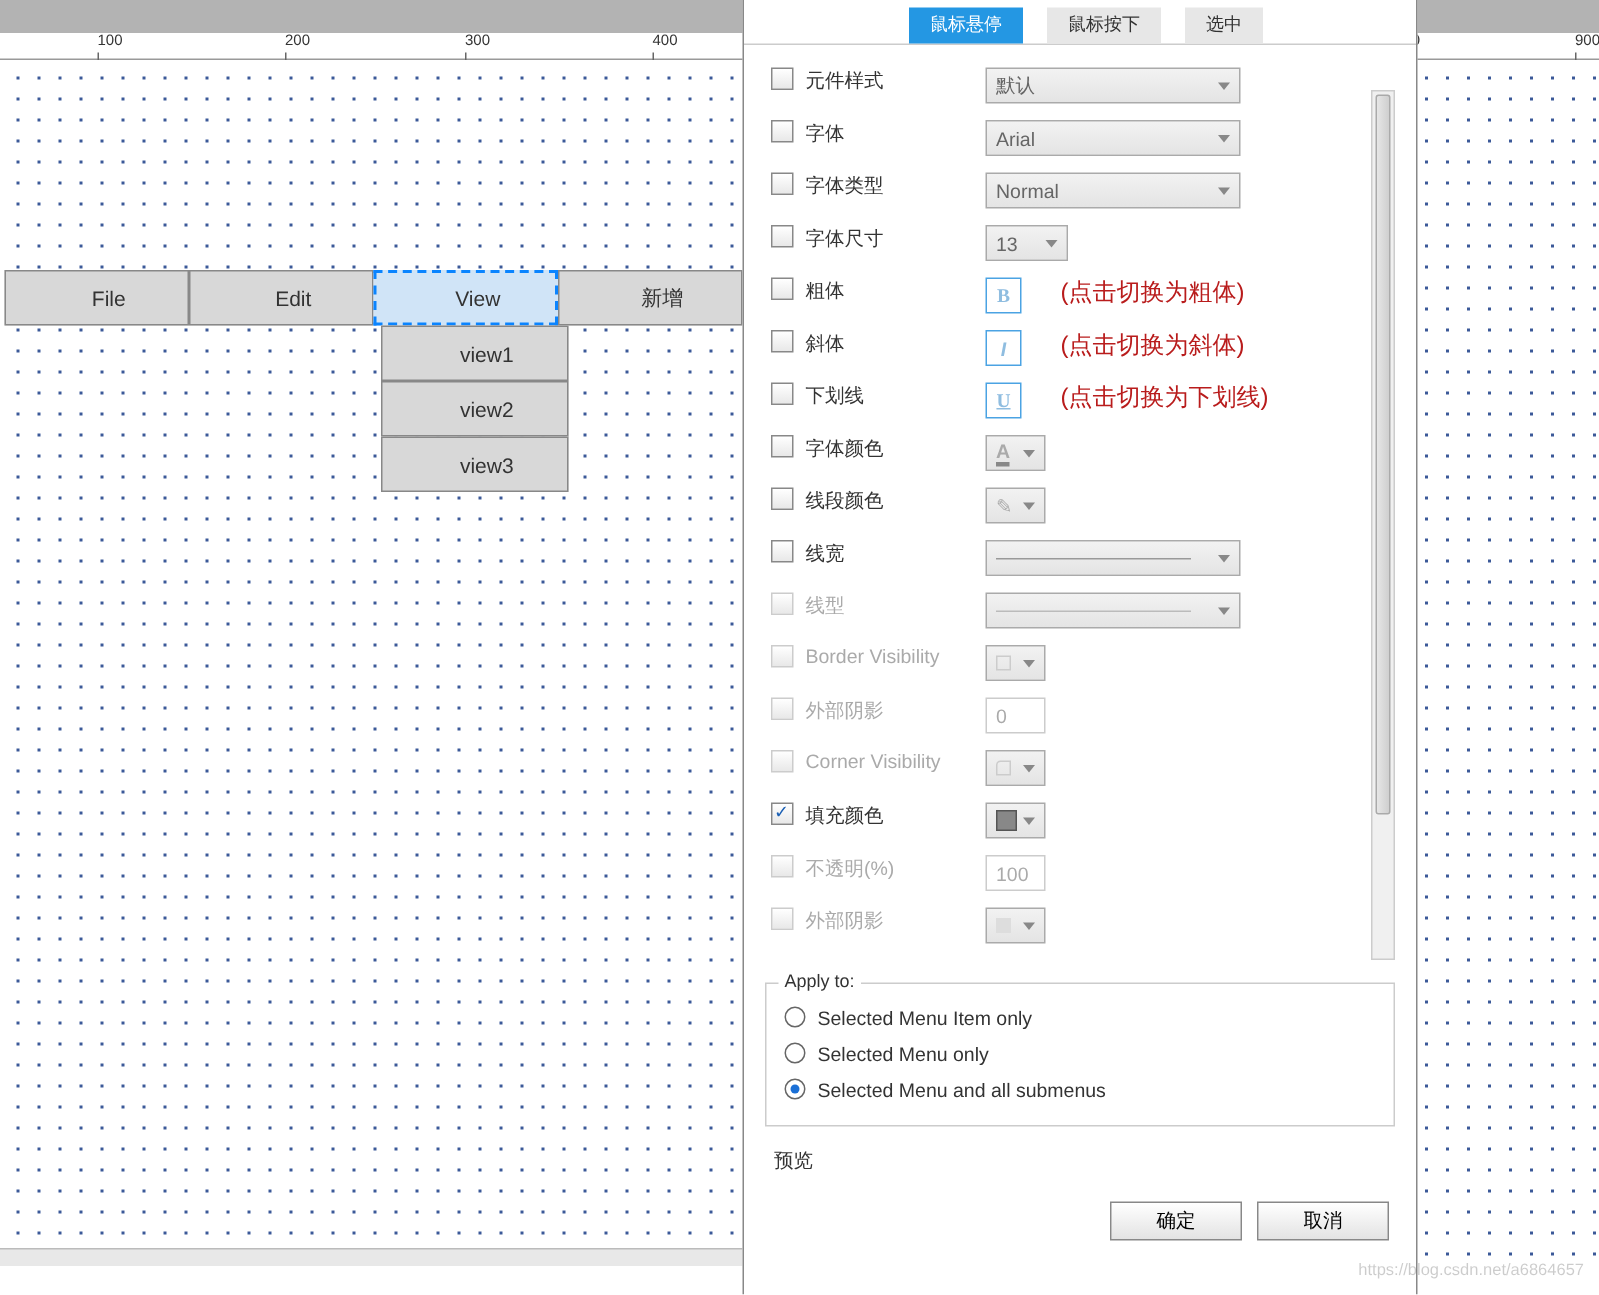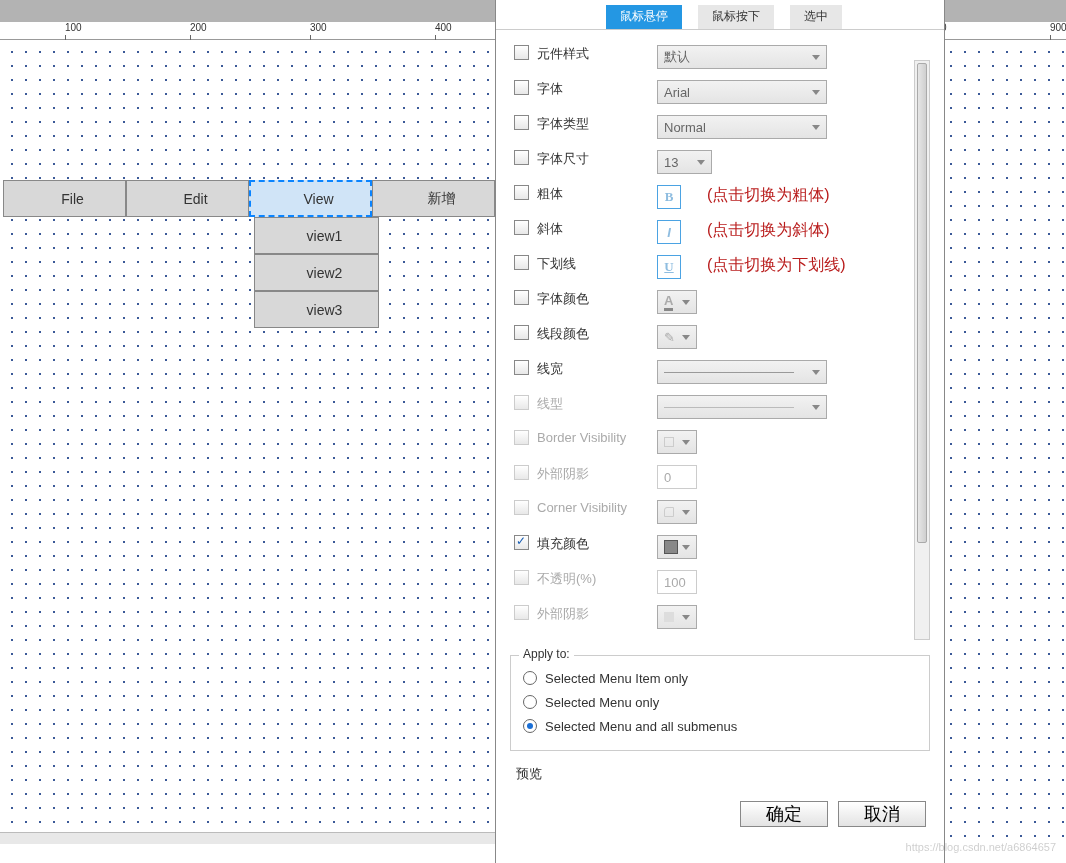--- a/index.html
+++ b/index.html
@@ -48,21 +48,21 @@
   .color-swatch { width:14px;height:14px; background:#888; border:1px solid #555; }
 
   .apply-box { margin: 0 14px 10px 14px; border:1px solid #ccc; padding: 10px 12px 12px 12px; position:relative; }
   .apply-box legend { position:absolute; top:-9px; left:8px; background:#fff; padding:0 4px; font-size:12px; }
   .radio-row { display:flex; align-items:center; height:24px; font-size:13px; }
   .radio { width:14px;height:14px;border:1px solid #666;border-radius:50%;margin-right:8px;position:relative; }
   .radio.sel::after { content:"";position:absolute;left:3px;top:3px;width:6px;height:6px;border-radius:50%;background:#1a6fd6; }
 
   .preview-row { padding: 4px 14px; display:flex; align-items:center; }
   .btn-row { display:flex; justify-content:flex-end; gap:10px; padding: 14px 18px 0 0; }
-  .dlg-btn { width: 88px; height:26px; border:1px solid #888; background: linear-gradient(#fff,#e3e3e3); font-size:18px; }
+  .dlg-btn { width: 88px; height:26px; border:1px solid #888; background: linear-gradient(#fff,#e3e3e3); font-size:13px; }
 
   .scrollbar-track { position:absolute; right:14px; top:60px; width:16px; height:580px; background:#f0f0f0; border:1px solid #ccc; }
   .scrollbar-thumb { position:absolute; left:2px; top:2px; width:10px; height:480px; background: linear-gradient(to right,#e6e6e6,#cfcfcf); border:1px solid #aaa; border-radius:2px; }
   
   .watermark { position:absolute; right:10px; bottom:10px; font-size:11px; color:rgba(0,0,0,0.2);text-align:right; }
 </style>
 </head>
 <body>
 
 <div class="top-bar"></div>

